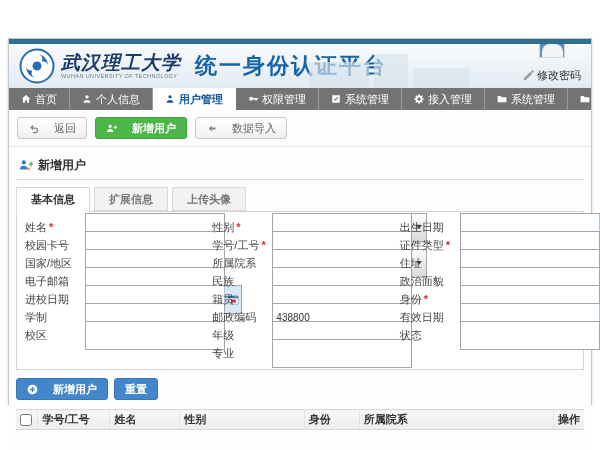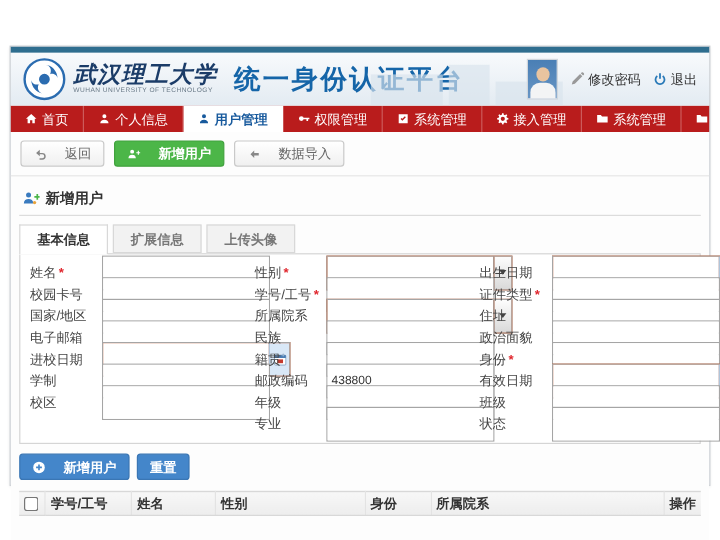--- a/index.html
+++ b/index.html
@@ -15,30 +15,30 @@
   .bldg { position:absolute; bottom:0; background:#d9e3ec; opacity:.65; }
   .b1 { left:300px; width:60px; height:26px; }
   .b2 { left:365px; width:34px; height:34px; }
   .b3 { left:404px; width:56px; height:20px; }
   .logo { width:36px; height:36px; flex:0 0 auto; margin-right:6px; }
   .uni { display:flex; flex-direction:column; line-height:1; }
   .uni-name { font-family:"DejaVu Serif","Liberation Serif",serif; font-style:italic;
     font-weight:bold; font-size:19px; color:#1b3c68; letter-spacing:1px; }
   .uni-en { font-size:5.5px; color:#6a7a88; letter-spacing:.4px; margin-top:2px; }
   .plat { font-size:22px; font-weight:bold; color:#1565a8; margin-left:14px; letter-spacing:2px; }
-  .hdr-right { margin-left:auto; display:flex; align-items:center; gap:10px; }
+  .hdr-right { margin-left:auto; display:flex; align-items:center; gap:10px;flex-direction:column; }
   .avatar { width:26px; height:34px; background:linear-gradient(#4a7fb5,#6795c4); border:1px solid #d0d6dc;
     position:relative; overflow:hidden; }
   .avatar .face { position:absolute; left:7px; top:6px; width:11px; height:12px; border-radius:50%; background:#e9c49f; }
   .avatar .shirt { position:absolute; left:2px; top:19px; width:21px; height:16px; border-radius:8px 8px 0 0; background:#f3f4f5; }
   .hlink { display:flex; align-items:center; gap:3px; font-size:11px; color:#333; cursor:pointer; }
   .hlink svg { width:12px; height:12px; }
 
   
-  .nav { height:22px; background:#b91c1c; display:flex; }
+  .nav { height:22px; background:#737373; display:flex; }
   .nav-item { display:flex; align-items:center; gap:4px; padding:0 12px; font-size:11px;
     color:#fff; border-right:1px solid rgba(255,255,255,.28); cursor:pointer; white-space:nowrap; }
   .nav-item svg { width:10px; height:10px; fill:#fff; }
   .nav-item.active { background:#fff; color:#185a9d; font-weight:bold;text-align:center; }
   .nav-item.active svg { fill:#185a9d; }
 
   
   .content { background:#fdfdfd; height:340px; }
   .toolbar { display:flex; gap:8px; padding:7px 8px; border-bottom:1px solid #e7e7e7; }
   .btn { display:inline-flex; align-items:center; gap:15px; height:22px; padding:0 10px;
@@ -55,21 +55,21 @@
   .tabs { display:flex; gap:4px; margin-top:7px; position:relative; z-index:2; }
   .tab { padding:4px 14px 3px; font-size:11px; font-weight:bold; color:#777; background:#f2f2f2;
     border:1px solid #d8d8d8; cursor:pointer; }
   .tab.active { background:#fff; color:#333; border-bottom:1px solid #fff; margin-bottom:-1px; }
   .formbox { border:1px solid #d5d5d5; background:#fff; padding:6px 2px 7px; }
   .fgrid { display:flex; }
   .fcol { flex:1; min-width:0; }
   .frow { display:flex; align-items:center; height:18px; margin:0 8px 0 6px; }
   .flabel { width:60px; flex:0 0 auto; font-size:11px; color:#444; white-space:nowrap; }
   .req { color:#e0262d; font-weight:bold; margin-left:2px; }
-  .ibox { flex:1; display:flex; height:29px; border:1px solid #a5a5a5; background:#c2410c; }
+  .ibox { flex:1; display:flex; height:29px; border:1px solid #a5a5a5; background:#fca5a5; }
   .ibox input { flex:1; min-width:0; border:0; outline:none; font-size:10px; padding:0 3px;
     font-family:"Liberation Sans","DejaVu Sans",sans-serif; color:#333; }
   .cal-btn { width:17px; flex:0 0 auto; background:#d9e8f7; border-left:1px solid #aec4da;
     display:flex; align-items:center; justify-content:center; cursor:pointer; }
   .cal-btn svg { width:11px; height:11px; }
   .sel-btn { width:15px; flex:0 0 auto; background:linear-gradient(#fdfdfd,#d9d9d9);
     border-left:1px solid #a5a5a5; display:flex; align-items:center; justify-content:center; cursor:pointer; }
   .sel-btn .tri { width:0; height:0; border-left:3px solid transparent; border-right:3px solid transparent;
     border-top:4px solid #444; }
 
@@ -355,26 +355,20 @@
                 <span class="flabel"><span>身份</span><span class="req">*</span></span>
                 <span class="ibox">
                   <input type="text" value="" style="">
                 </span>
               </div>
               <div class="frow">
                 <span class="flabel"><span>有效日期</span></span>
                 <span class="ibox">
                   <input type="text" value="" style="">
                   <span class="cal-btn"></span>
-                </span>
-              </div>
-              <div class="frow">
-                <span class="flabel"><span>班级</span></span>
-                <span class="ibox">
-                  <input type="text" value="" style="">
                 </span>
               </div>
               <div class="frow">
                 <span class="flabel"><span>状态</span></span>
                 <span class="ibox">
                   <input type="text" value="" style="">
                 </span>
               </div>
             </div>
           </div>

